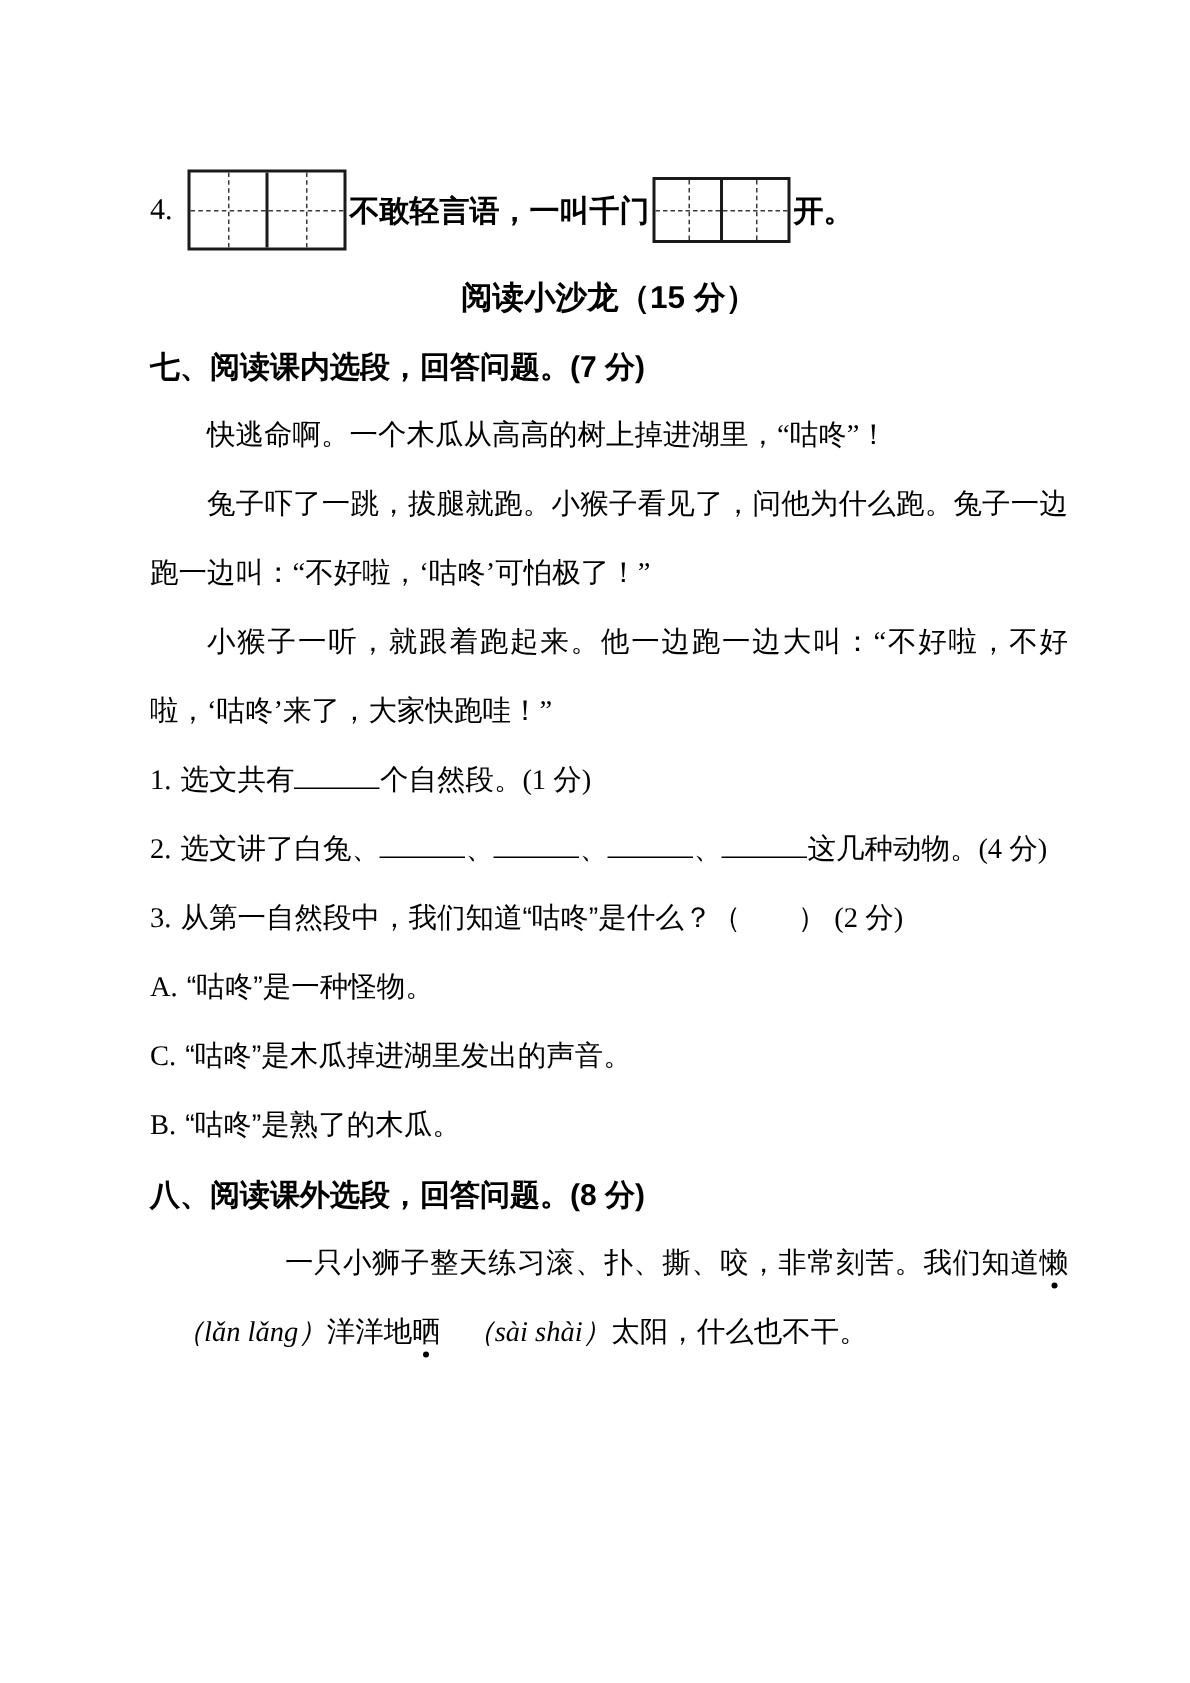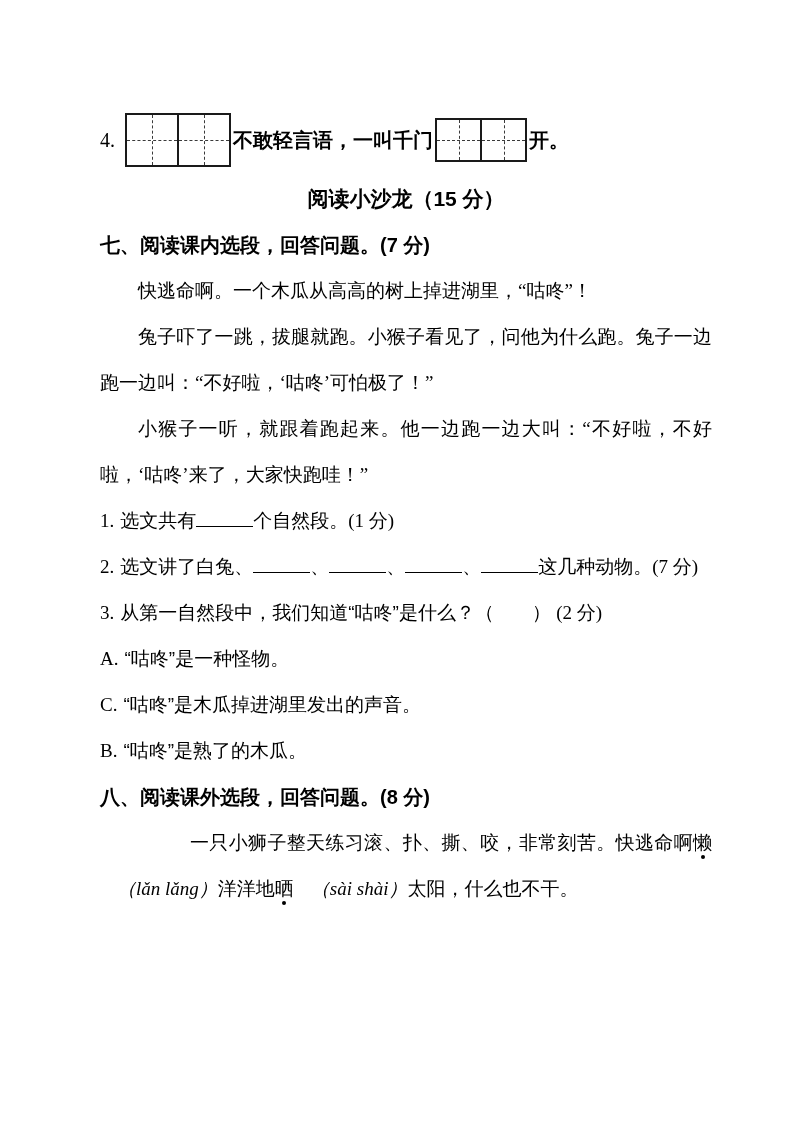--- a/index.html
+++ b/index.html
@@ -73,34 +73,34 @@
 
   <p class="para">快逃命啊。一个木瓜从高高的树上掉进湖里，“咕咚”！</p>
   <p class="para">兔子吓了一跳，拔腿就跑。小猴子看见了，问他为什么跑。兔子一边跑一边叫：“不好啦，‘咕咚’可怕极了！”</p>
   <p class="para">小猴子一听，就跟着跑起来。他一边跑一边大叫：“不好啦，不好啦，‘咕咚’来了，大家快跑哇！”</p>
 
   <div class="qline hei">
     <span class="num">1.</span><span>选文共有</span><span class="blank"></span><span>个自然段。</span><span class="serif">(1 分)</span>
   </div>
 
   <div class="qline hei">
-    <span class="num">2.</span><span>选文讲了白兔、</span><span class="blank"></span><span>、</span><span class="blank"></span><span>、</span><span class="blank"></span><span>、</span><span class="blank"></span><span>这几种动物。</span><span class="serif">(7 分)</span>
+    <span class="num">2.</span><span>选文讲了白兔、</span><span class="blank"></span><span>、</span><span class="blank"></span><span>、</span><span class="blank"></span><span>、</span><span class="blank"></span><span>这几种动物。</span><span class="serif">(4 分)</span>
   </div>
 
   <div class="qline hei">
     <span class="num">3.</span><span>从第一自然段中，我们知道“咕咚”是什么？</span><span class="serif">（　　）</span> <span class="serif">(2 分)</span>
   </div>
 
   <div class="opt hei">
     <span class="num">A.</span><span>“咕咚”是一种怪物。</span>
   </div>
   <div class="opt hei">
     <span class="num">C.</span><span>“咕咚”是木瓜掉进湖里发出的声音。</span>
   </div>
   <div class="opt hei">
     <span class="num">B.</span><span>“咕咚”是熟了的木瓜。</span>
   </div>
 
   <div class="sec-heading hei">八、阅读课外选段，回答问题。(8 分)</div>
 
-  <p class="para-lion"><span>一只小狮子整天练习滚、扑、撕、咬，非常刻苦。快逃命啊</span><span class="emph">懒</span><span class="pinyin">（lǎn lǎng）</span><span>洋洋地</span><span class="emph">晒</span><span class="pinyin">（sài shài）</span><span>太阳，什么也不干。</span></p>
+  <p class="para-lion"><span>一只小狮子整天练习滚、扑、撕、咬，非常刻苦。我们知道</span><span class="emph">懒</span><span class="pinyin">（lǎn lǎng）</span><span>洋洋地</span><span class="emph">晒</span><span class="pinyin">（sài shài）</span><span>太阳，什么也不干。</span></p>
 
 </div>
 
 </body></html>

